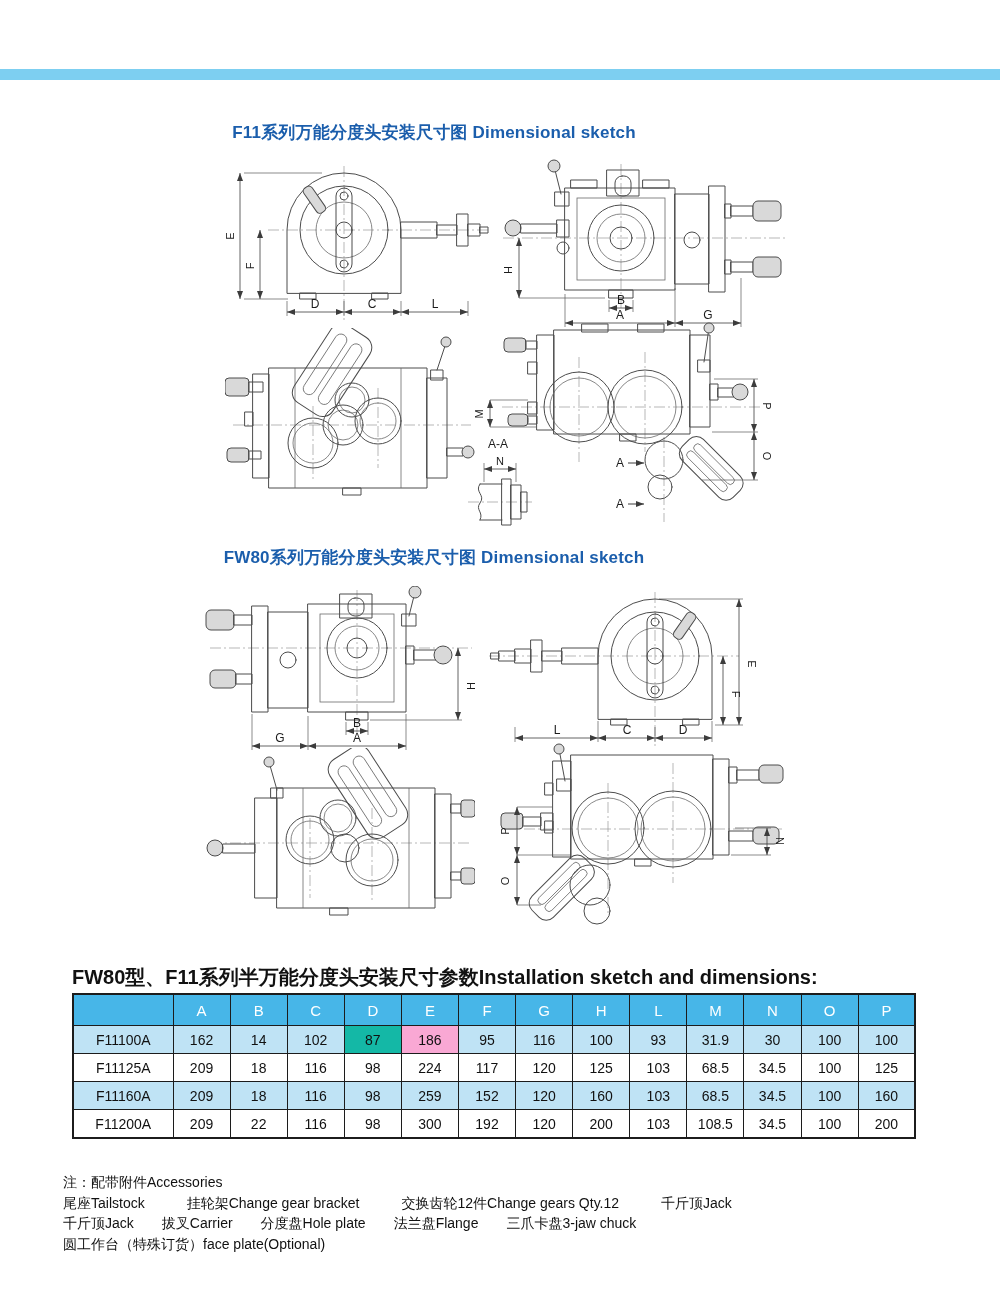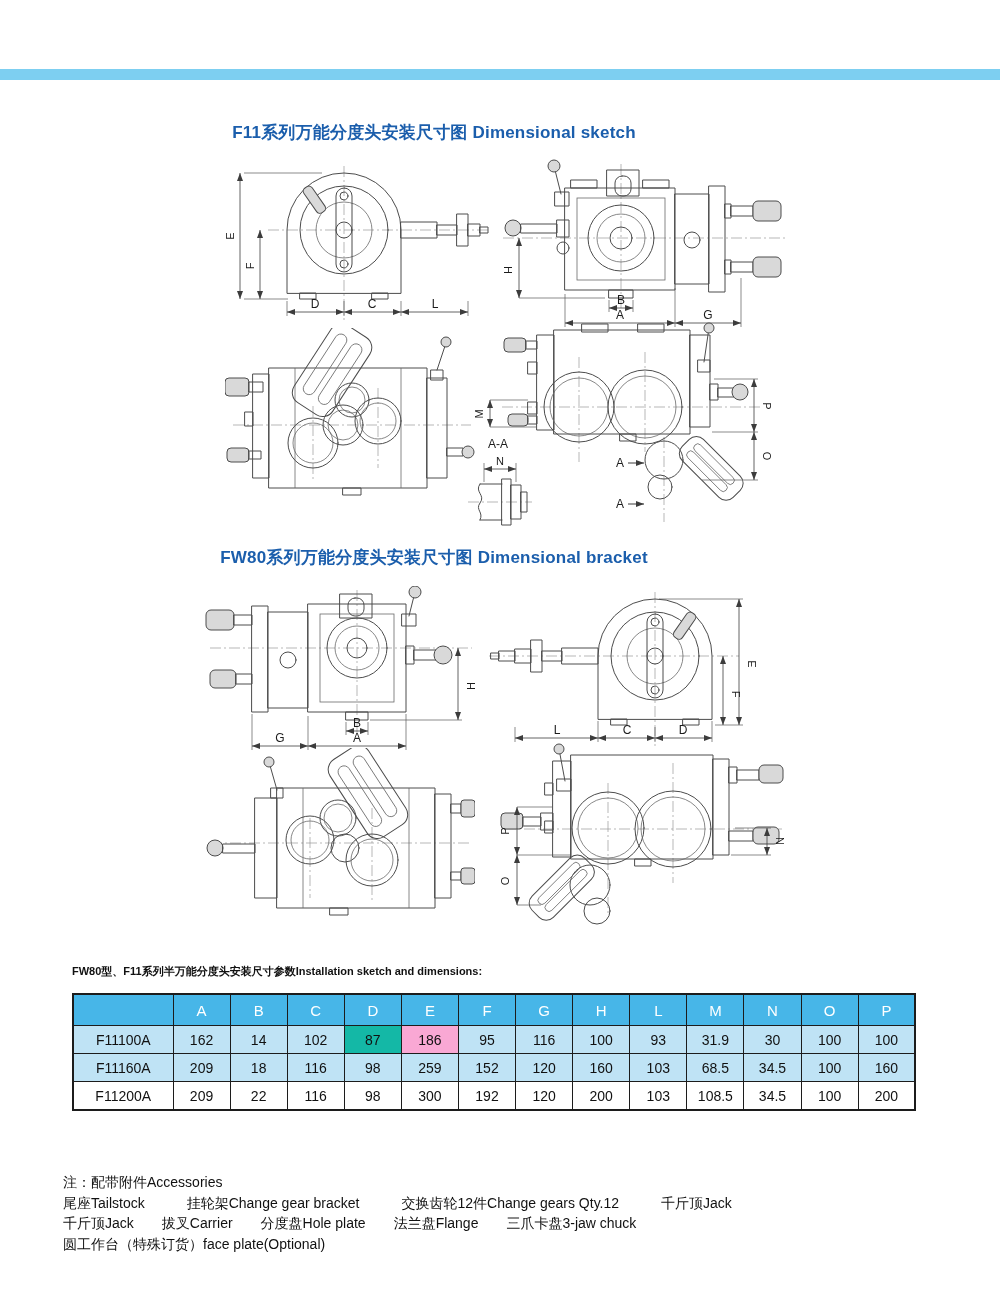--- a/index.html
+++ b/index.html
@@ -14,21 +14,21 @@
   .ln{stroke:#4c4c4c;fill:none;stroke-width:1;stroke-linecap:round;stroke-linejoin:round;}
   .lnt{stroke:#6a6a6a;fill:none;stroke-width:0.8;}
   .grip{fill:#d9d9d9;stroke:#4c4c4c;stroke-width:1;}
   .cl{stroke:#9a9a9a;fill:none;stroke-width:0.7;stroke-dasharray:11 3 2 3;}
   .ext{stroke:#5a5a5a;fill:none;stroke-width:0.7;}
   .dim{stroke:#3c3c3c;fill:none;stroke-width:0.8;marker-start:url(#ar);marker-end:url(#ar);}
   .dima{stroke:#3c3c3c;fill:none;stroke-width:1;marker-end:url(#ar);}
   text.dimtxt{font-family:"Liberation Sans",sans-serif;font-size:11px;fill:#1c1c1c;}
   text.dimtxt.big{font-size:12px;}
   
-  #table-title{position:absolute;left:72px;top:964px;font-size:11px;font-weight:600;color:#111;}
+  #table-title{position:absolute;left:72px;top:964px;font-size:20px;font-weight:600;color:#111;}
   .dim-table{position:absolute;left:72px;top:993px;width:843px;border-collapse:collapse;table-layout:fixed;border:2px solid #1c1c1c;}
   .dim-table col{width:57.1px;}
   .dim-table col.c-model{width:100px;}
   .dim-table th,.dim-table td{border:1px solid #1c1c1c;text-align:center;padding:0;}
   .dim-table thead th{height:30px;font-size:15px;font-weight:normal;color:#fff;}
   .dim-table tbody th{font-weight:normal;}
   .dim-table tbody th,.dim-table tbody td{height:27px;font-size:14px;color:#111;background:#fff;}
   
   .notes{position:absolute;left:63px;top:1172px;width:880px;font-size:14px;color:#111;}
   .notes .note-line{height:20.5px;line-height:20.5px;display:flex;align-items:center;}
@@ -251,21 +251,21 @@
       <line class="cl" x1="6" y1="180" x2="70" y2="180"></line>
       <path class="ln" d="M18 162 c-6 8 6 11 0 19 c-5 7 4 9 0 17"></path>
       <line class="ln" x1="18" y1="162" x2="40" y2="162"></line>
       <line class="ln" x1="18" y1="198" x2="40" y2="198"></line>
       <rect class="ln" x="40" y="157" width="9" height="46"></rect>
       <rect class="ln" x="49" y="163" width="10" height="34"></rect>
       <rect class="ln" x="59" y="170" width="6" height="20"></rect>
     </g>
   </svg>
 
-  <div class="sec-title" id="title-fw80" style="color: rgb(27, 94, 172);">FW80系列万能分度头安装尺寸图 Dimensional bracket</div>
+  <div class="sec-title" id="title-fw80" style="color: rgb(27, 94, 172);">FW80系列万能分度头安装尺寸图 Dimensional sketch</div>
 
   <svg class="drawing" style="left:200px;top:586px" width="280" height="167" viewBox="0 0 280 167">
     <line class="cl" x1="10" y1="62" x2="272" y2="62"></line>
     <line class="cl" x1="157" y1="4" x2="157" y2="152"></line>
     <rect class="ln" x="52" y="20" width="16" height="106"></rect>
     <rect class="grip" x="6" y="24" width="28" height="20" rx="5"></rect>
     <rect class="ln" x="34" y="29" width="18" height="10"></rect>
     <rect class="grip" x="10" y="84" width="26" height="18" rx="5"></rect>
     <rect class="ln" x="36" y="88" width="16" height="10"></rect>
     <rect class="ln" x="68" y="26" width="40" height="96"></rect>
@@ -482,20 +482,36 @@
           <td style="background: rgb(191, 227, 245);">95</td>
           <td style="background: rgb(191, 227, 245);">116</td>
           <td style="background: rgb(191, 227, 245);">100</td>
           <td style="background: rgb(191, 227, 245);">93</td>
           <td style="background: rgb(191, 227, 245);">31.9</td>
           <td style="background: rgb(191, 227, 245);">30</td>
           <td style="background: rgb(191, 227, 245);">100</td>
           <td style="background: rgb(191, 227, 245);">100</td>
         </tr>
         <tr>
+          <th>F11125A</th>
+          <td>209</td>
+          <td>18</td>
+          <td>116</td>
+          <td>98</td>
+          <td>224</td>
+          <td>117</td>
+          <td>120</td>
+          <td>125</td>
+          <td>103</td>
+          <td>68.5</td>
+          <td>34.5</td>
+          <td>100</td>
+          <td>125</td>
+        </tr>
+        <tr>
           <th style="background: rgb(191, 227, 245);">F11160A</th>
           <td style="background: rgb(191, 227, 245);">209</td>
           <td style="background: rgb(191, 227, 245);">18</td>
           <td style="background: rgb(191, 227, 245);">116</td>
           <td style="background: rgb(191, 227, 245);">98</td>
           <td style="background: rgb(191, 227, 245);">259</td>
           <td style="background: rgb(191, 227, 245);">152</td>
           <td style="background: rgb(191, 227, 245);">120</td>
           <td style="background: rgb(191, 227, 245);">160</td>
           <td style="background: rgb(191, 227, 245);">103</td>

